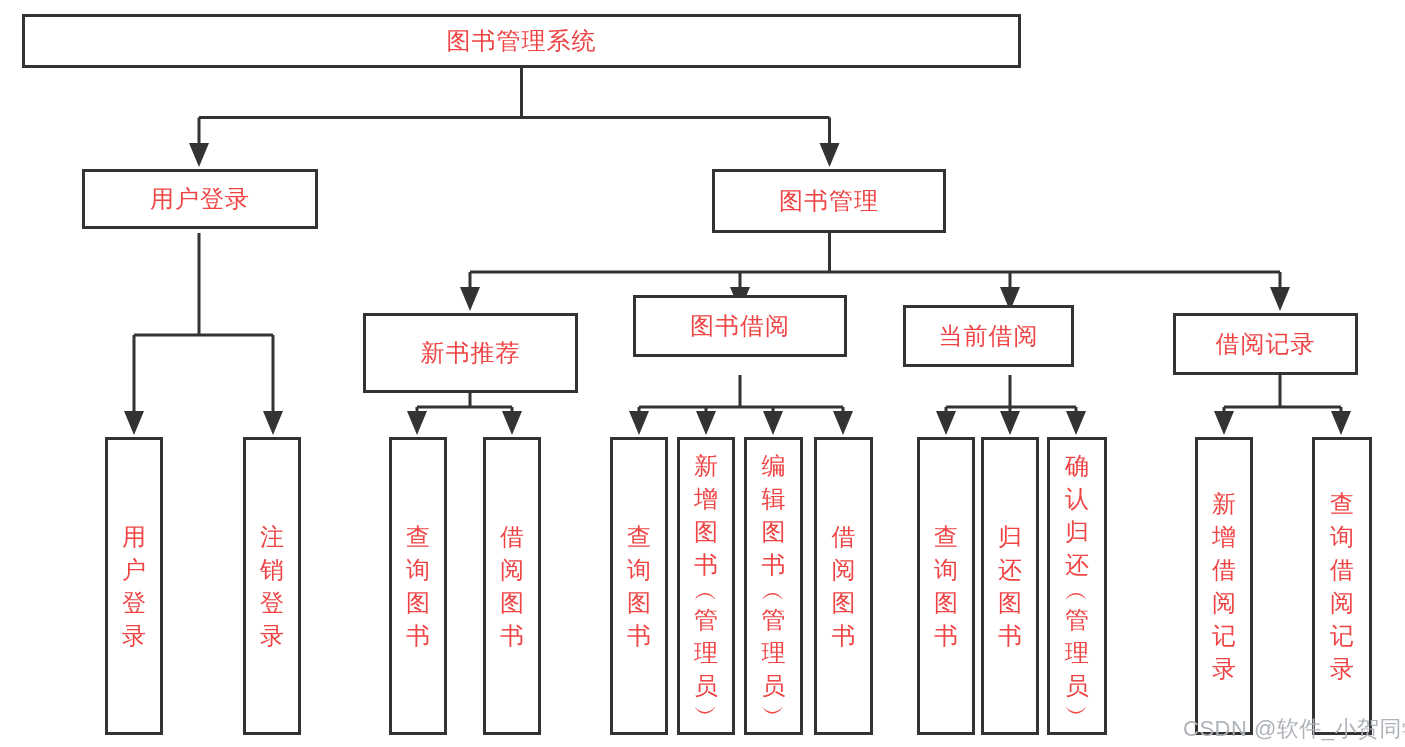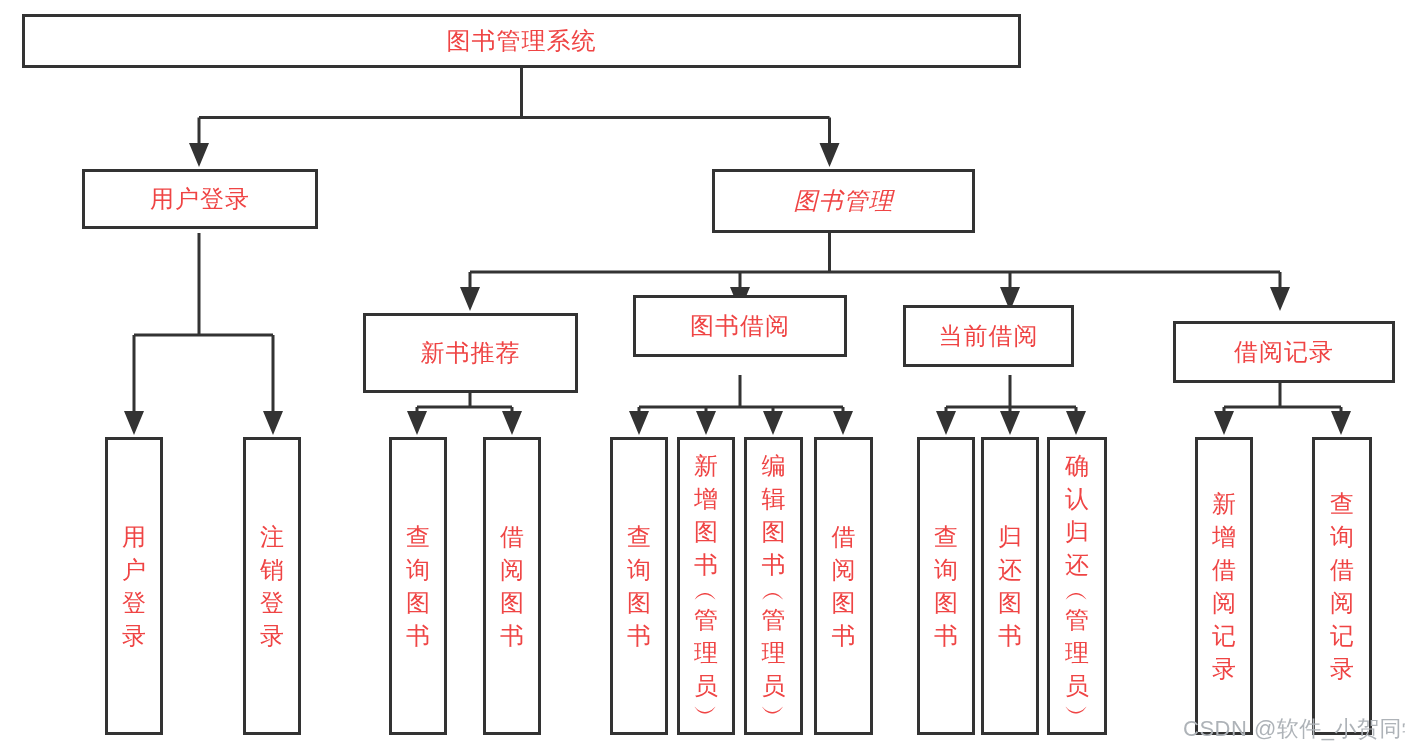--- a/index.html
+++ b/index.html
@@ -119,34 +119,34 @@
       M1331,411 L1351,411 L1341,435 Z"></path>
   </svg>
 
   <div class="node hnode" style="left:22px; top:14px; width:999px; height:54px;">
     <span class="node-label">图书管理系统</span>
   </div>
 
   <div class="node hnode" style="left:82px; top:169px; width:236px; height:60px;">
     <span class="node-label">用户登录</span>
   </div>
-  <div class="node hnode" style="left:712px; top:169px; width:263px; height:64px;font-style:italic;">
+  <div class="node hnode" style="left:712px; top:169px; width:234px; height:64px;">
     <span class="node-label">图书管理</span>
   </div>
 
   <div class="node hnode" style="left:363px; top:313px; width:215px; height:80px;">
     <span class="node-label">新书推荐</span>
   </div>
   <div class="node hnode" style="left:633px; top:295px; width:214px; height:62px;">
     <span class="node-label">图书借阅</span>
   </div>
   <div class="node hnode" style="left:903px; top:305px; width:171px; height:62px;">
     <span class="node-label">当前借阅</span>
   </div>
-  <div class="node hnode" style="left:1173px; top:313px; width:222px; height:62px;margin-top:8px;">
+  <div class="node hnode" style="left:1173px; top:313px; width:185px; height:62px;">
     <span class="node-label">借阅记录</span>
   </div>
 
   <div class="node leaf" style="left:105px; top:437px; width:58px; height:298px;">
     <div class="vlabel">
         <div class="vchar">用</div>
         <div class="vchar">户</div>
         <div class="vchar">登</div>
         <div class="vchar">录</div>
       </div>

